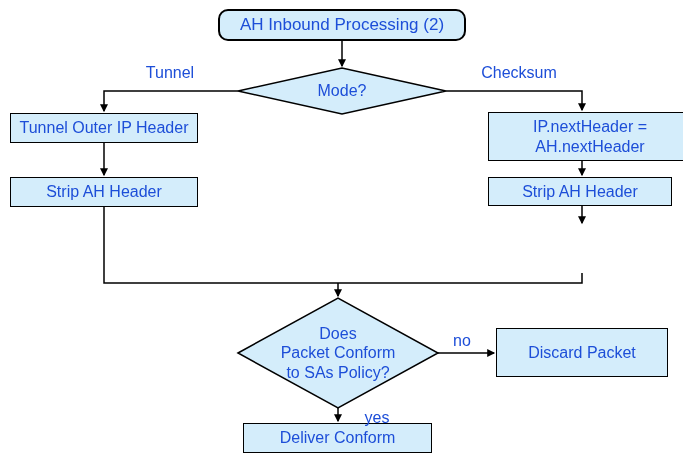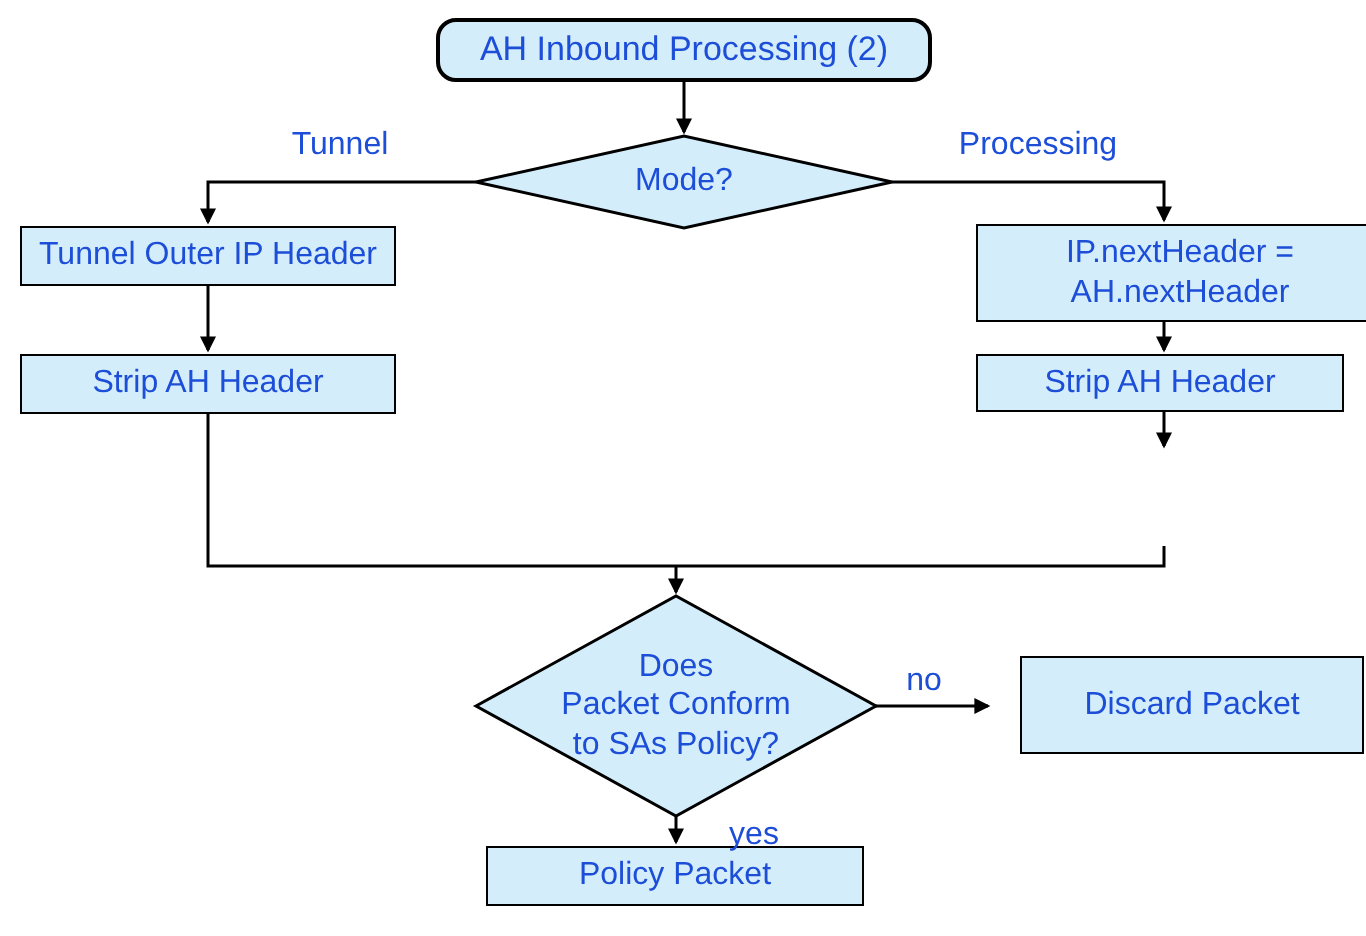--- a/index.html
+++ b/index.html
@@ -60,31 +60,31 @@
   <div class="node" style="left:10px;top:113px;width:188px;height:30px;">Tunnel Outer IP Header</div>
 
   <div class="node" style="left:10px;top:177px;width:188px;height:30px;">Strip AH Header</div>
 
   <div class="node" style="left:488px;top:112px;width:204px;height:49px;">IP.nextHeader =
 AH.nextHeader</div>
 
   <div class="node" style="left:488px;top:177px;width:184px;height:29px;">Strip AH Header</div>
 
 
-  <div class="node" style="left:496px;top:328px;width:172px;height:49px;margin-left:14px;">Discard Packet</div>
+  <div class="node" style="left:496px;top:328px;width:172px;height:49px;">Discard Packet</div>
 
-  <div class="node" style="left:243px;top:423px;width:189px;height:30px;">Policy Packet</div>
+  <div class="node" style="left:243px;top:423px;width:189px;height:30px;">Deliver Conform</div>
 
   <div class="dlabel" style="left:253px;top:324px;width:170px;height:58px;">Does
 Packet Conform
 to SAs Policy?</div>
 
   <div class="dlabel" style="left:292px;top:80px;width:100px;height:22px;">Mode?</div>
 
   <div class="elabel" style="left:132px;top:64px;width:76px;">Tunnel</div>
 
-  <div class="elabel" style="left:477px;top:64px;width:84px;">Processing</div>
+  <div class="elabel" style="left:477px;top:64px;width:84px;">Checksum</div>
 
   <div class="elabel" style="left:444px;top:332px;width:36px;text-align:center;">no</div>
 
   <div class="elabel" style="left:356px;top:397px;width:42px;margin-top:12px;">yes</div>
 
 </div>
 
 </body></html>

